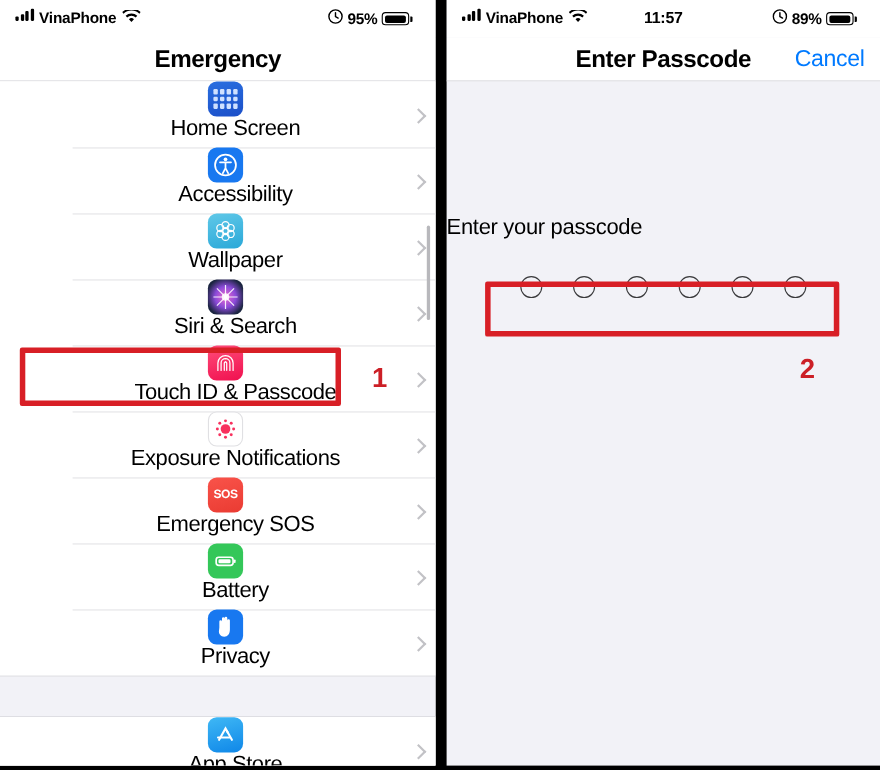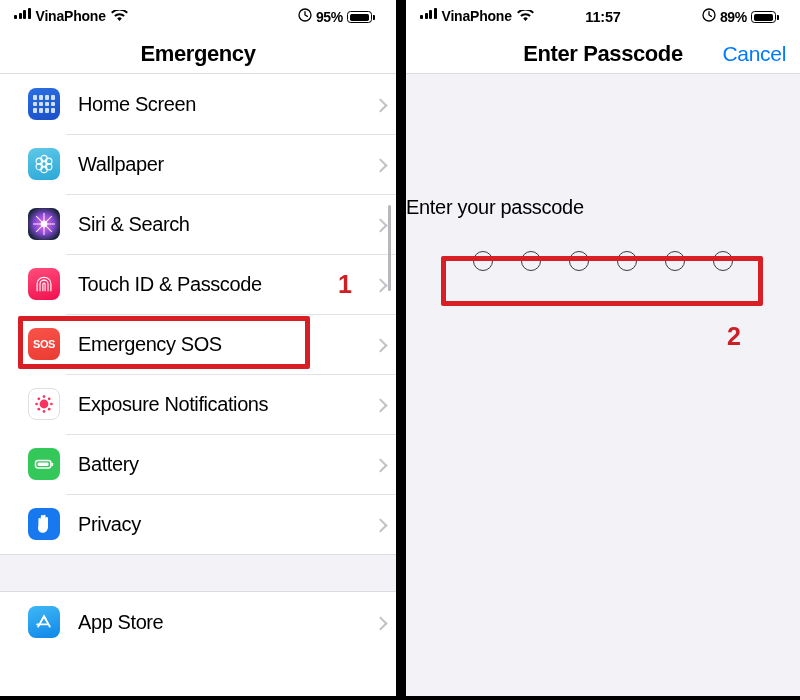--- a/index.html
+++ b/index.html
@@ -42,21 +42,21 @@
     justify-content:center; }
   .nav-title{ font-size:22px; font-weight:700; color:#000; letter-spacing:-0.4px; }
   .nav-action{ position:absolute; right:14px; font-size:21px; color:#007aff;
     letter-spacing:-0.3px; }
 
   
   .list{ background:#fff; }
   .gap{ height:38px; background:#f2f2f7; border-top:1px solid #dcdce0;
     border-bottom:1px solid #dcdce0; }
   .row{ position:relative; display:flex; align-items:center; height:60px;
-    padding-left:28px; background:#fff; }
+    padding-left:14px; background:#fff;flex-direction:column; }
   .row + .row::before{ content:""; position:absolute; left:66px; right:0; top:0;
     height:1px; background:#e3e3e6; }
   .ic{ width:32px; height:32px; border-radius:8px; flex:none; position:relative;
     display:flex; align-items:center; justify-content:center; overflow:hidden; }
   .label{ margin-left:18px; font-size:20px; color:#000; letter-spacing:-0.4px;
     white-space:nowrap; }
   .chev{ position:absolute; right:14px; top:50%; transform:translateY(-50%);
     width:10px; height:10px; border-right:2.6px solid #c2c2c6;
     border-top:2.6px solid #c2c2c6; rotate:45deg; }
   .annot{ position:absolute; right:44px; top:50%; transform:translateY(-50%);
@@ -153,20 +153,31 @@
               <i></i>
               <i></i>
               <i></i>
               <i></i>
             </span>
         </span>
         <span class="label">Home Screen</span>
         <span class="chev"></span>
       </div>
 
+      <div class="row">
+        <span class="ic ic-access">
+          <svg width="26" height="26" viewBox="0 0 26 26">
+              <circle cx="13" cy="13" r="9.5" fill="none" stroke="#fff" stroke-width="1.6"></circle>
+              <circle cx="13" cy="7.8" r="1.7" fill="#fff"></circle>
+              <path d="M8 10.6h10M13 10.6v5.2M13 15.8l-2.4 4.6M13 15.8l2.4 4.6" stroke="#fff" stroke-width="1.6" stroke-linecap="round"></path>
+            </svg>
+        </span>
+        <span class="label">Accessibility</span>
+        <span class="chev"></span>
+      </div>
 
       <div class="row">
         <span class="ic ic-wall">
           <svg width="26" height="26" viewBox="0 0 26 26">
             <g fill="none" stroke="#fff" stroke-width="1.1">
               <circle cx="13" cy="13" r="3.2"></circle>
               <circle cx="13" cy="7.6" r="3.2"></circle>
                 <circle cx="13" cy="18.4" r="3.2"></circle>
               <circle cx="8.3" cy="10.3" r="3.2"></circle>
                 <circle cx="17.7" cy="15.7" r="3.2"></circle>
@@ -200,28 +211,20 @@
             <path d="M13 6.2c3.8 0 6.9 3 6.9 6.8v6.8"></path>
             <path d="M13 9.1c-2.2 0-4 1.8-4 3.9v6.8"></path>
             <path d="M13 9.1c2.2 0 4 1.8 4 3.9v6.8"></path>
             <path d="M13 12c-.6 0-1.1.5-1.1 1.1v6.6"></path>
             <path d="M13 12c.6 0 1.1.5 1.1 1.1v6.6"></path>
           </g>
             </svg>
         </span>
         <span class="label">Touch ID &amp; Passcode</span>
         <span class="annot">1</span>
-        <span class="chev"></span>
-      </div>
-
-      <div class="row">
-        <span class="ic ic-sos">
-          <span class="sos-txt">SOS</span>
-        </span>
-        <span class="label">Emergency SOS</span>
         <span class="chev"></span>
       </div>
 
       <div class="row">
         <span class="ic ic-expo">
           <svg width="26" height="26" viewBox="0 0 26 26">
               <circle cx="13" cy="13" r="4.4" fill="#f8315e"></circle>
           <g fill="#f8315e">
                 <circle cx="13" cy="5.6" r="1.35"></circle>
                 <circle cx="18.2" cy="7.8" r="1.35"></circle>
@@ -232,20 +235,28 @@
                 <circle cx="5.6" cy="13" r="1.35"></circle>
                 <circle cx="7.8" cy="7.8" r="1.35"></circle>
               </g>
             </svg>
         </span>
         <span class="label">Exposure Notifications</span>
         <span class="chev"></span>
       </div>
 
       <div class="row">
+        <span class="ic ic-sos">
+          <span class="sos-txt">SOS</span>
+        </span>
+        <span class="label">Emergency SOS</span>
+        <span class="chev"></span>
+      </div>
+
+      <div class="row">
         <span class="ic ic-batt">
           <svg width="24" height="24" viewBox="0 0 24 24">
               <rect x="3.5" y="8.6" width="15.4" height="7.4" rx="2.4" fill="none" stroke="#fff" stroke-width="1.5"></rect>
               <rect x="5.6" y="10.5" width="11" height="3.6" rx="1.3" fill="#fff"></rect>
               <rect x="19.6" y="10.7" width="1.6" height="3.2" rx=".7" fill="#fff"></rect>
             </svg>
         </span>
         <span class="label">Battery</span>
         <span class="chev"></span>
       </div>

